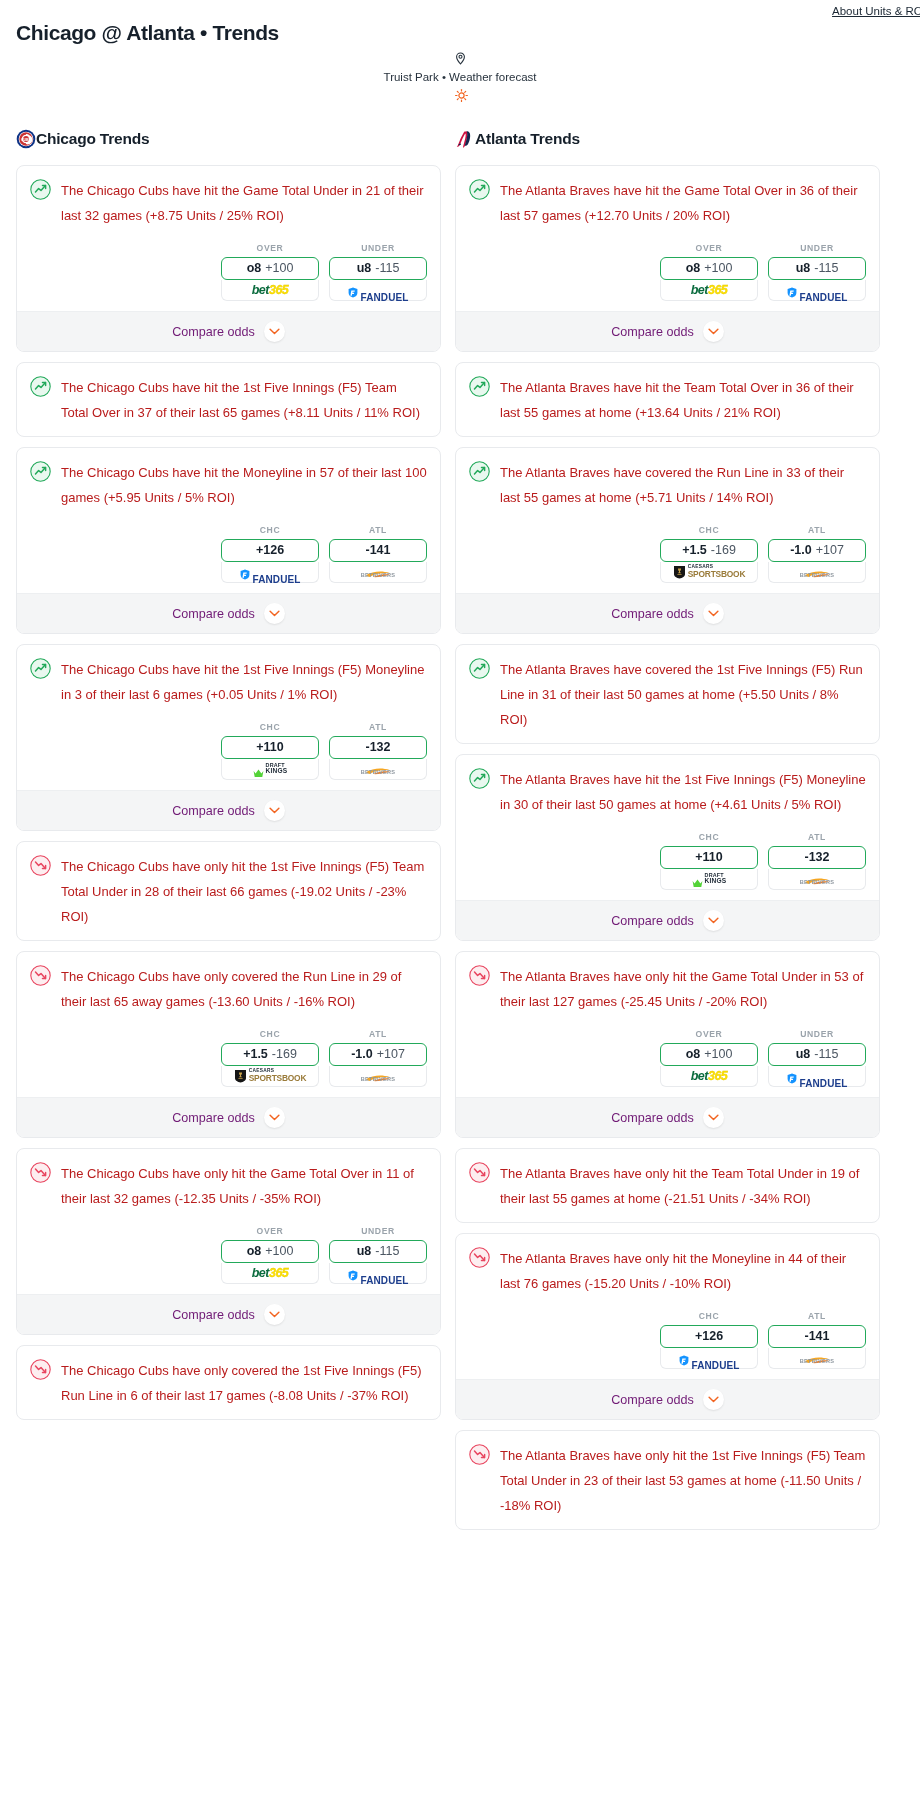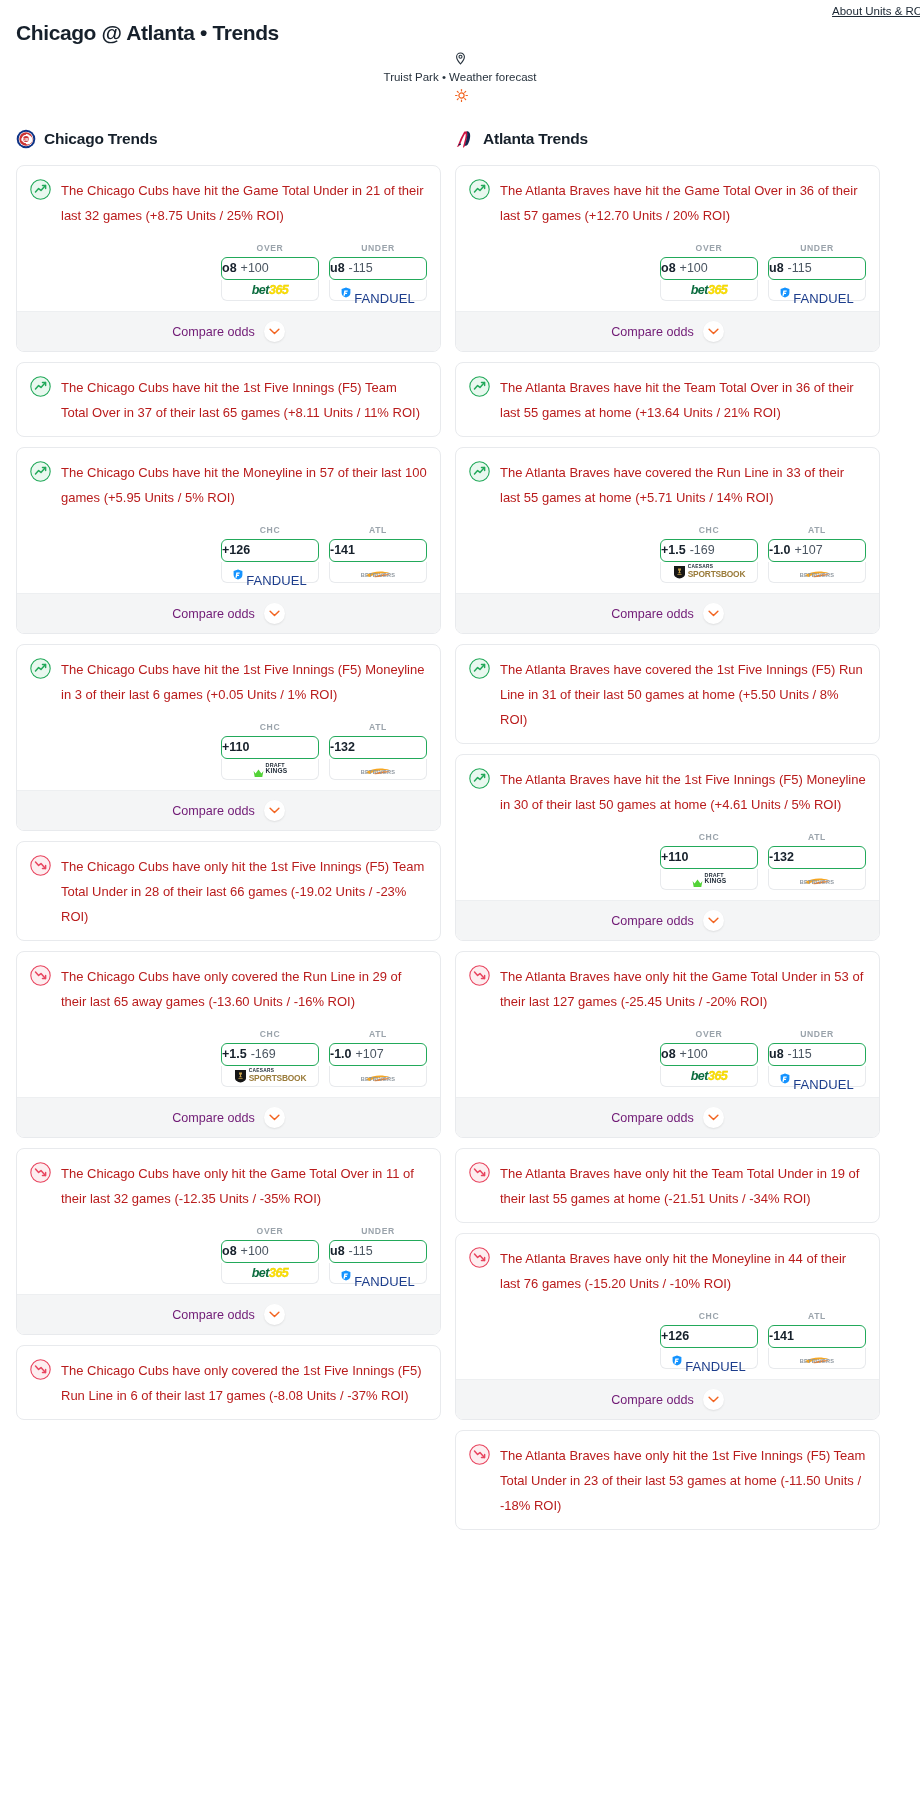--- a/index.html
+++ b/index.html
@@ -49,21 +49,21 @@
     gap: 14px;
     padding: 0 16px;
     margin-top: 22px;
     align-items: flex-start;
   }
   .col { width: 425px; flex: 0 0 425px; }
 
   .col-head {
     display: flex;
     align-items: center;
-    gap: 8px;
+    gap: 0;
     height: 30px;
     margin-bottom: 11px;
   }
   .col-head h2 {
     font-size: 15.5px;
     font-weight: bold;
     letter-spacing: -0.2px;
     color: #16202b;
   }
   .team-logo { width: 20px; height: 20px; flex: 0 0 20px; }
@@ -100,20 +100,21 @@
     font-weight: bold;
     margin-bottom: 4px;
     text-transform: uppercase;
   }
   .odds-btn {
     border: 1px solid #22a95a;
     border-radius: 6px;
     height: 23px;
     display: flex;
     align-items: center;
+    justify-content: center;
     gap: 4px;
     background: #fff;
     font-size: 12.5px;
     line-height: 1;
   }
   .odds-main { font-weight: bold; color: #16202b; }
   .odds-price { color: #4b5662; }
   .book-box {
     border: 1px solid #e8eaed;
     border-top: none;
@@ -125,21 +126,21 @@
     background: #fff;
   }
 
   
   .bk { display: flex; align-items: center; justify-content: center; line-height: 1; }
   .bk-bet365 { font-size: 12.5px; font-weight: bold; font-style: italic; letter-spacing: -0.5px; }
   .bk-bet365 .b1 { color: #0a6b3d; }
   .bk-bet365 .b2 { color: #ffe100; -webkit-text-stroke: 0.3px #e0c800; }
   .bk-fd { gap: 3px; }
   .bk-fd .shield { width: 10px; height: 11px; }
-  .bk-fd .t { font-size: 13px; font-weight: normal; color: #1c3d8c; letter-spacing: 0.1px; margin-top: 16px; }
+  .bk-fd .t { font-size: 10px; font-weight: bold; color: #1c3d8c; letter-spacing: 0.1px; margin-top: 16px; }
   .bk-br { display: flex; flex-direction: column; align-items: center; gap: 0px; }
   .bk-br .sw { width: 26px; height: 8px; }
   .bk-br .t { font-size: 5.6px; font-weight: bold; color: #8e979f; letter-spacing: 0.3px; }
   .bk-cz { display: flex; gap: 2px; }
   .bk-cz .sh { width: 13px; height: 14px; }
   .bk-cz .tw { display: flex; flex-direction: column; line-height: 1; }
   .bk-cz .t1 { font-size: 4.8px; font-weight: bold; color: #1b2733; letter-spacing: 0.3px; }
   .bk-cz .t2 { font-size: 8.4px; font-weight: bold; color: #9a7b3a; letter-spacing: -0.2px; }
   .bk-dk { display: flex; align-items: center; gap: 2px; }
   .bk-dk .crown { width: 11px; height: 9px; }

